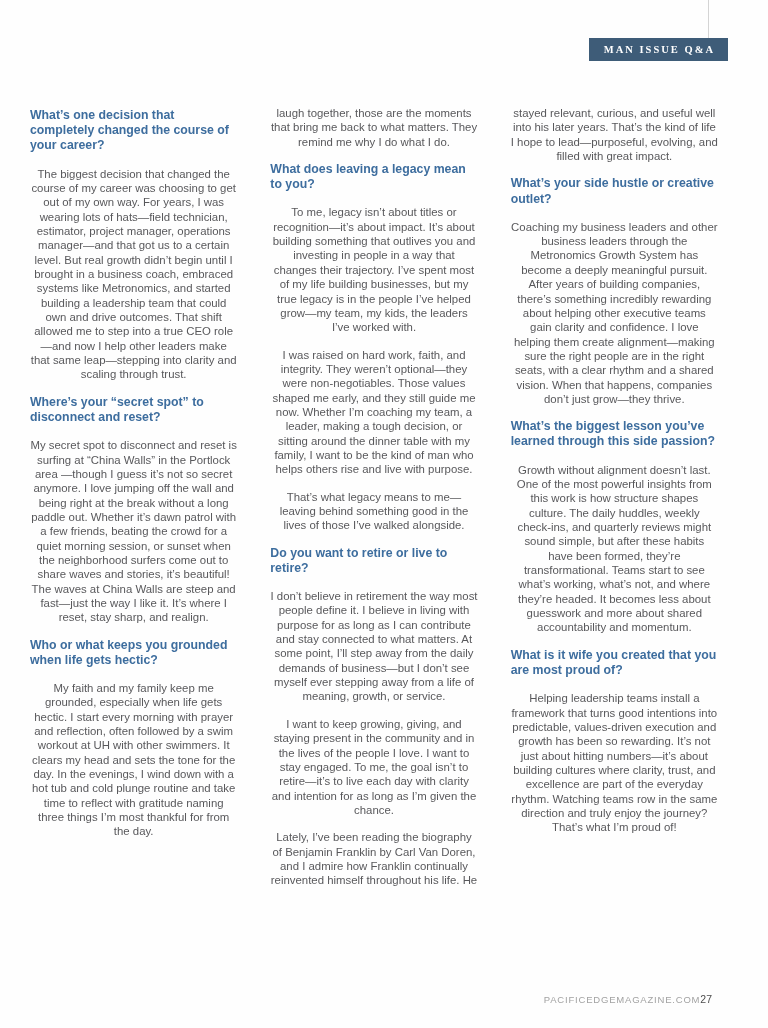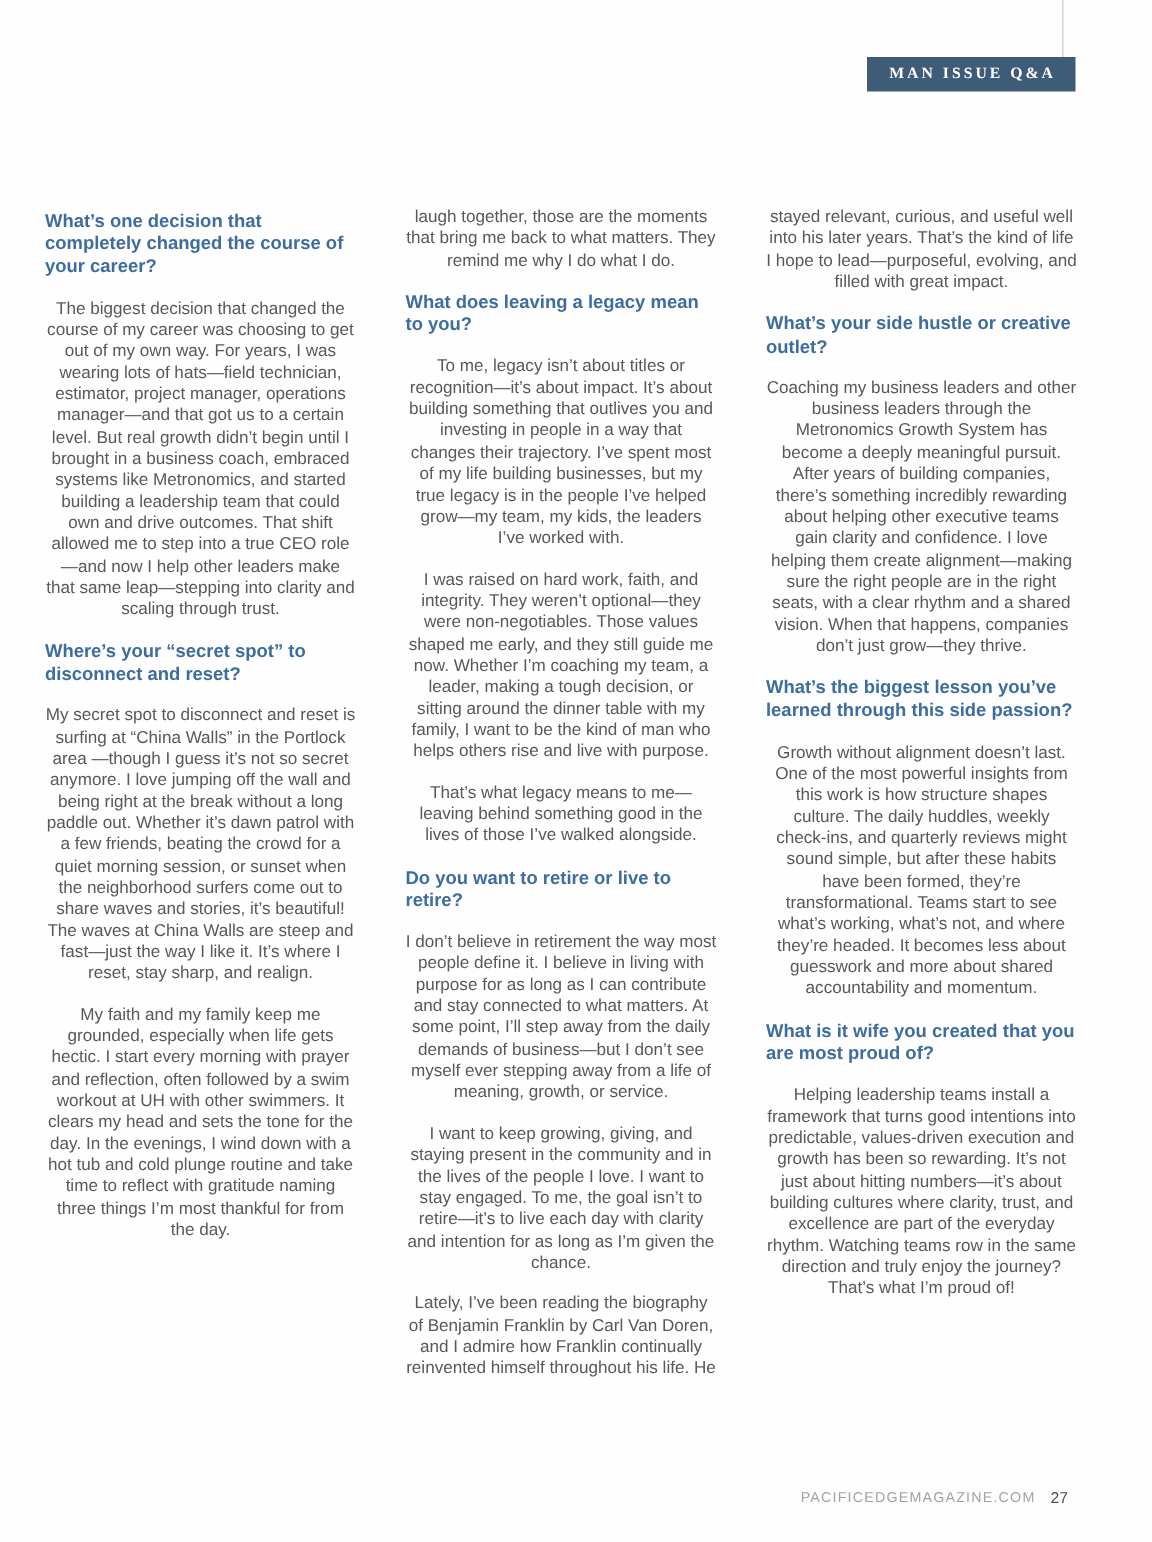--- a/index.html
+++ b/index.html
@@ -12,35 +12,35 @@
   }
   .page { position: absolute; inset: 0; background: #fefefe; }
 
   .edge-line {
     position: absolute; top: 0; right: 59px;
     width: 1px; height: 38px;
     background: #d4d4d4;
   }
 
   .badge {
-    position: absolute; top: 38px; right: 51px;
+    position: absolute; top: 38px; right: 40px;
     background: #3e5c78;
     color: #ffffff;
     font-family: "Liberation Serif", serif;
     font-weight: bold;
     font-size: 10.5px;
     letter-spacing: 2px;
     padding: 6px 13px 6px 15px;
     white-space: nowrap;
   }
 
   .columns {
     position: absolute; top: 106px; left: 30px;
     width: 688px;
-    display: flex; gap: 33px; margin-top: 32px;
+    display: flex; gap: 33px;
   }
   .column { width: 218px; }
 
   .column .heading {
     color: #3d6d9e;
     font-weight: bold;
     font-size: 12.3px;
     line-height: 15.2px;
     margin: 12px 0 13px 0;
   }
@@ -48,21 +48,21 @@
   .column .para {
     color: #58585b;
     font-size: 11.4px;
     line-height: 14.35px;
     margin: 0 0 13px 0;
     text-align: center;
   }
 
   .footer {
     position: absolute; top: 993px; right: 56px;
-    display: flex; align-items: flex-start; gap: 10px;
+    display: flex; align-items: center; 
   }
   .footer .site {
     color: #a2a2a2;
     font-size: 9.5px;
     letter-spacing: 0.8px;
   }
   .footer .pagenum {
     color: #4d4d4d;
     font-weight: normal;
     font-size: 10.5px;
@@ -76,20 +76,21 @@
   <div class="edge-line"></div>
 
   <div class="badge">MAN ISSUE Q&amp;A</div>
 
   <div class="columns">
     <div class="column">
         <div class="heading">What’s one decision that completely changed the course of your career?</div>
         <div class="para">The biggest decision that changed the course of my career was choosing to get out of my own way. For years, I was wearing lots of hats—field technician, estimator, project manager, operations manager—and that got us to a certain level. But real growth didn’t begin until I brought in a business coach, embraced systems like Metronomics, and started building a leadership team that could own and drive outcomes. That shift allowed me to step into a true CEO role—and now I help other leaders make that same leap—stepping into clarity and scaling through trust.</div>
         <div class="heading">Where’s your “secret spot” to disconnect and reset?</div>
         <div class="para">My secret spot to disconnect and reset is surfing at “China Walls” in the Portlock area —though I guess it’s not so secret anymore. I love jumping off the wall and being right at the break without a long paddle out. Whether it’s dawn patrol with a few friends, beating the crowd for a quiet morning session, or sunset when the neighborhood surfers come out to share waves and stories, it’s beautiful! The waves at China Walls are steep and fast—just the way I like it. It’s where I reset, stay sharp, and realign.</div>
+        <div class="heading">Who or what keeps you grounded when life gets hectic?</div>
         <div class="para">My faith and my family keep me grounded, especially when life gets hectic. I start every morning with prayer and reflection, often followed by a swim workout at UH with other swimmers. It clears my head and sets the tone for the day. In the evenings, I wind down with a hot tub and cold plunge routine and take time to reflect with gratitude naming three things I’m most thankful for from the day.</div>
       </div>
     <div class="column">
         <div class="para">laugh together, those are the moments that bring me back to what matters. They remind me why I do what I do.</div>
         <div class="heading">What does leaving a legacy mean to you?</div>
         <div class="para">To me, legacy isn’t about titles or recognition—it’s about impact. It’s about building something that outlives you and investing in people in a way that changes their trajectory. I’ve spent most of my life building businesses, but my true legacy is in the people I’ve helped grow—my team, my kids, the leaders I’ve worked with.</div>
         <div class="para">I was raised on hard work, faith, and integrity. They weren’t optional—they were non-negotiables. Those values shaped me early, and they still guide me now. Whether I’m coaching my team, a leader, making a tough decision, or sitting around the dinner table with my family, I want to be the kind of man who helps others rise and live with purpose.</div>
         <div class="para">That’s what legacy means to me—leaving behind something good in the lives of those I’ve walked alongside.</div>
         <div class="heading">Do you want to retire or live to retire?</div>
         <div class="para">I don’t believe in retirement the way most people define it. I believe in living with purpose for as long as I can contribute and stay connected to what matters. At some point, I’ll step away from the daily demands of business—but I don’t see myself ever stepping away from a life of meaning, growth, or service.</div>

